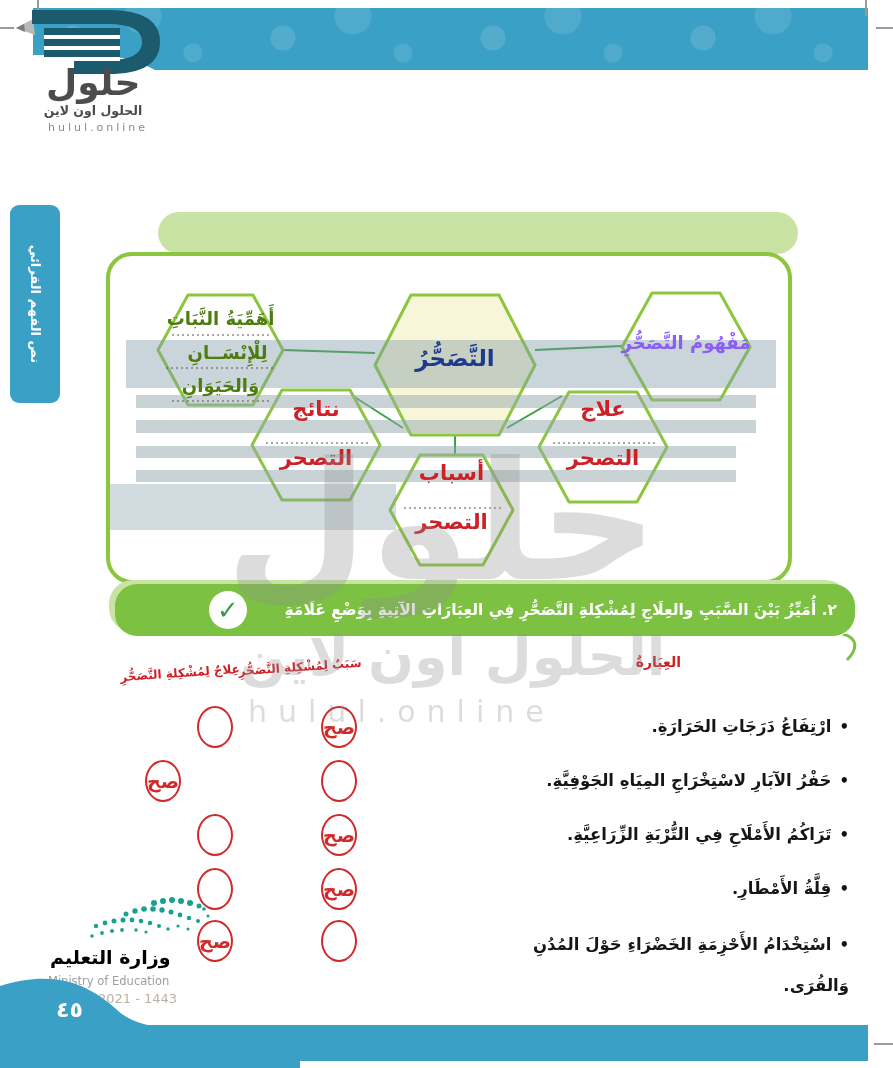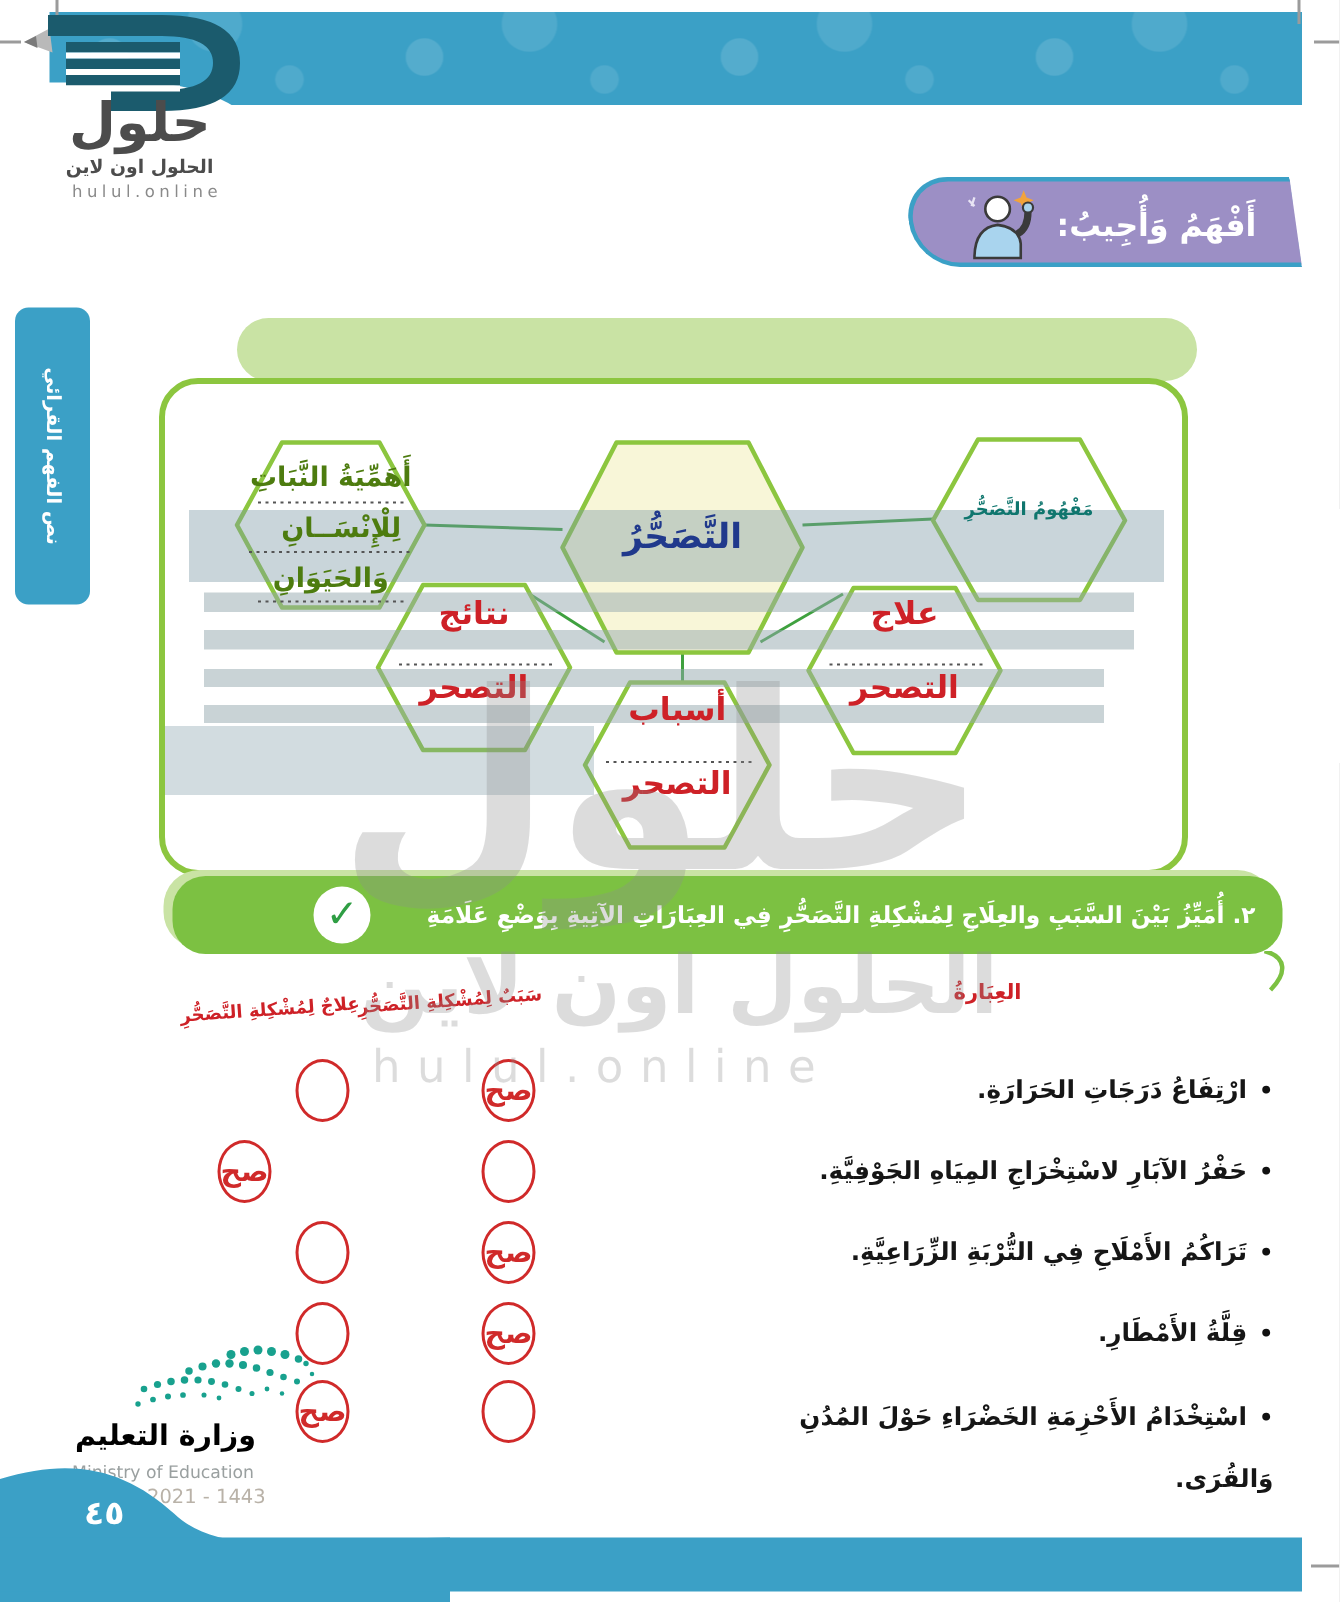--- a/index.html
+++ b/index.html
@@ -42,21 +42,21 @@
   .q2-banner{ left:115px; top:584px; width:740px; height:52px; font-size:15.5px; padding:0 18px 0 54px; }
   .check-circle{ position:absolute; left:94px; top:7px; width:38px; height:38px; background:#fff; border-radius:50%; display:flex; align-items:center; justify-content:center; }
   .check-circle span{ color:#2F9E44; font-size:26px; font-weight:bold; line-height:1; }
   .q2-tail{ position:absolute; left:840px; top:634px; }
   
   .q1-box{ position:absolute; left:106px; top:252px; width:686px; height:332px; border:4px solid #8CC63F; border-radius:26px; }
   .map-svg{ position:absolute; left:0; top:0; }
   .map-label{ position:absolute; text-align:center; }
   .hand{ color:#4d7c0f; font-weight:bold; font-size:18px; }
   .navy{ color:#20398C; font-weight:bold; font-size:23px; }
-  .printed{ color:#0f766e; font-weight:bold; font-size:12px; }
+  .printed{ color:#8b5cf6; font-weight:bold; font-size:18px; }
   .redhand{ color:#CE2127; font-weight:bold; font-size:21px; }
   
   .tbl{ position:absolute; left:115px; top:648px; width:740px; direction:rtl; }
   .tbl-head{ position:relative; height:52px; }
   .h-statement{ position:absolute; left:486px; top:6px; width:80px; text-align:right; color:#CE2127; font-weight:bold; font-size:14px; }
   .h-cause{ position:absolute; left:118px; top:12px; width:134px; text-align:center; color:#CE2127; font-weight:bold; font-size:12px; transform:rotate(-4deg); }
   .h-treat{ position:absolute; left:-2px; top:18px; width:134px; text-align:center; color:#CE2127; font-weight:bold; font-size:12px; transform:rotate(-4deg); }
   .t-row{ position:relative; height:54px; }
   .stmt{ position:absolute; right:6px; top:50%; transform:translateY(-50%); max-width:350px; font-size:16.5px; font-weight:bold; color:#161616; line-height:1.6; }
   .t-row.tall{ height:98px; }
@@ -104,34 +104,20 @@
       <rect x="28" y="48" width="76" height="7" fill="#1B5B6D"></rect>
       <rect x="28" y="33" width="76" height="4" fill="#ffffff"></rect>
       <rect x="28" y="44" width="76" height="4" fill="#ffffff"></rect>
       <rect x="28" y="55" width="76" height="4" fill="#ffffff"></rect>
     </svg>
     <div class="brand-name">حلول</div>
     <div class="brand-sub">الحلول اون لاين</div>
     <div class="brand-dom">hulul.online</div>
   </div>
 
-  <div class="purple">
-    <div class="purple-bg"></div>
-    <div class="purple-inner">
-      <span class="purple-label">أَفْهَمُ وَأُجِيبُ:</span>
-      <svg width="54" height="50" viewBox="0 0 56 50">
-        <path d="M44,3 l2,5 5,2 -5,2 -2,5 -2,-5 -5,-2 5,-2 z" fill="#F2A33C"></path>
-        <path d="M6,10 l4,4 M10,8 l-2,6" stroke="#E8E4F4" stroke-width="1.6"></path>
-        <path d="M40,33 Q47,29 47,18" stroke="#3a3a3a" stroke-width="5" stroke-linecap="round" fill="none"></path>
-        <circle cx="47" cy="15" r="3.5" fill="#A9D4EE" stroke="#3a3a3a" stroke-width="1.5"></circle>
-        <circle cx="26" cy="16" r="8.5" fill="#ffffff" stroke="#3a3a3a" stroke-width="1.8"></circle>
-        <path d="M10,50 Q10,29 26,27 Q41,29 42,40 L42,50 Z" fill="#A9D4EE" stroke="#3a3a3a" stroke-width="1.8"></path>
-      </svg>
-    </div>
-  </div>
 
   <div class="side-tab">
     <span>نص الفهم القرائي</span>
   </div>
 
   <div class="gshadow" style="left:158px;top:212px;width:640px;height:42px;"></div>
 
   <div class="q1-box">
     <svg class="map-svg" width="678" height="324" viewBox="0 0 678 324">
 

